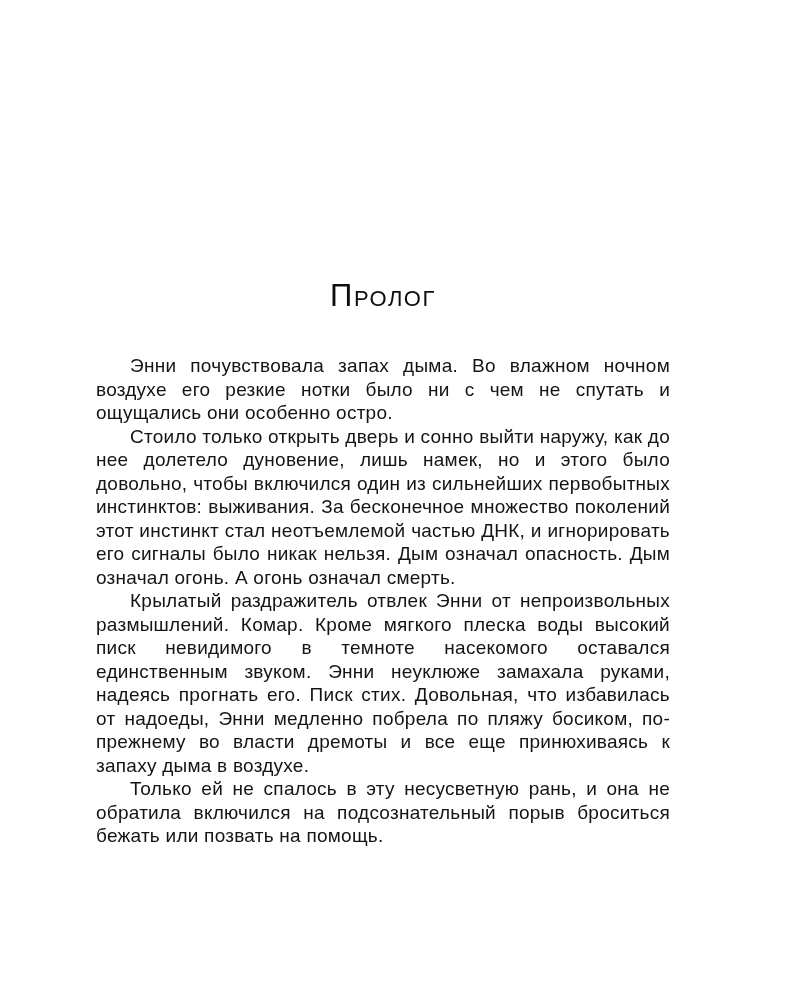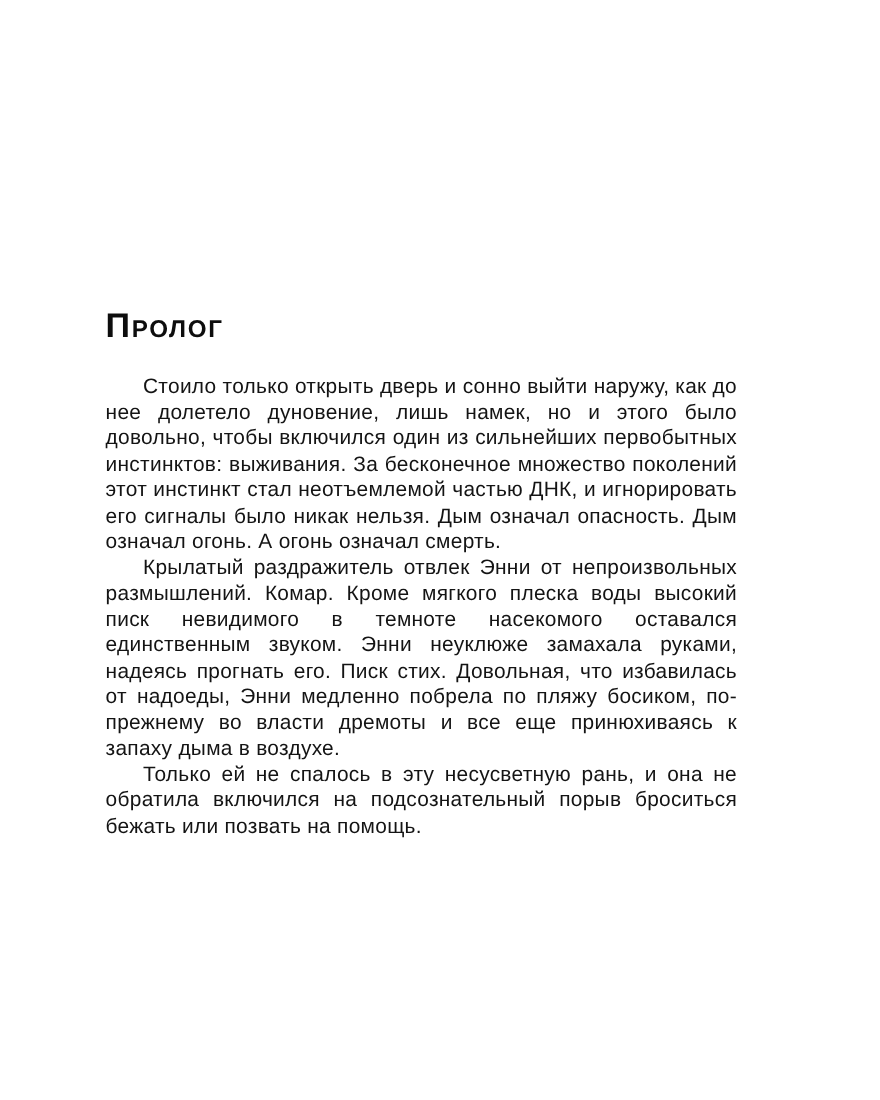--- a/index.html
+++ b/index.html
@@ -19,47 +19,48 @@
     }
 
     .text-block {
       position: absolute;
       left: 96px;
       top: 278px;
       width: 574px;
     }
 
     .chapter-heading {
-      text-align: left;
+      text-align: center;
       font-variant: small-caps;
-      font-weight: 700;
+      font-weight: 400;
       font-size: 31px;
       letter-spacing: 1.5px;
       color: #0d0d0d;
-      margin-bottom: 26px;
+      margin-bottom: 40px;
     }
 
     .para {
       font-size: 19px;
       line-height: 23.5px;
       letter-spacing: 0.25px;
       text-align: justify;
       text-indent: 34px;
       color: #141414;
       font-weight: 500;
       hyphens: manual;
     }
   </style>
 </head>
 <body>
 
 <div class="book-page">
   <div class="text-block">
     <h1 class="chapter-heading">Пролог</h1>
 
+    <p class="para">Энни почувствовала запах дыма. Во влажном ночном воздухе его резкие нотки было ни с чем не спутать и ощущались они особенно остро.</p>
 
     <p class="para">Стоило только открыть дверь и сонно выйти наружу, как до нее долетело дуновение, лишь намек, но и этого было довольно, чтобы включился один из сильнейших первобытных инстинктов: выживания. За бесконечное множество поколений этот инстинкт стал неотъемлемой частью ДНК, и игнорировать его сигналы было никак нельзя. Дым означал опасность. Дым означал огонь. А огонь означал смерть.</p>
 
     <p class="para">Крылатый раздражитель отвлек Энни от непроизвольных размышлений. Комар. Кроме мягкого плеска воды высокий писк невидимого в темноте насекомого оставался единственным звуком. Энни неуклюже замахала руками, надеясь прогнать его. Писк стих. Довольная, что избавилась от надоеды, Энни медленно побрела по пляжу босиком, по-прежнему во власти дремоты и все еще принюхиваясь к запаху дыма в воздухе.</p>
 
     <p class="para">Только ей не спалось в эту несусветную рань, и она не обратила включился на подсознательный порыв броситься бежать или позвать на помощь.</p>
   </div>
 </div>
 
 </body></html>

